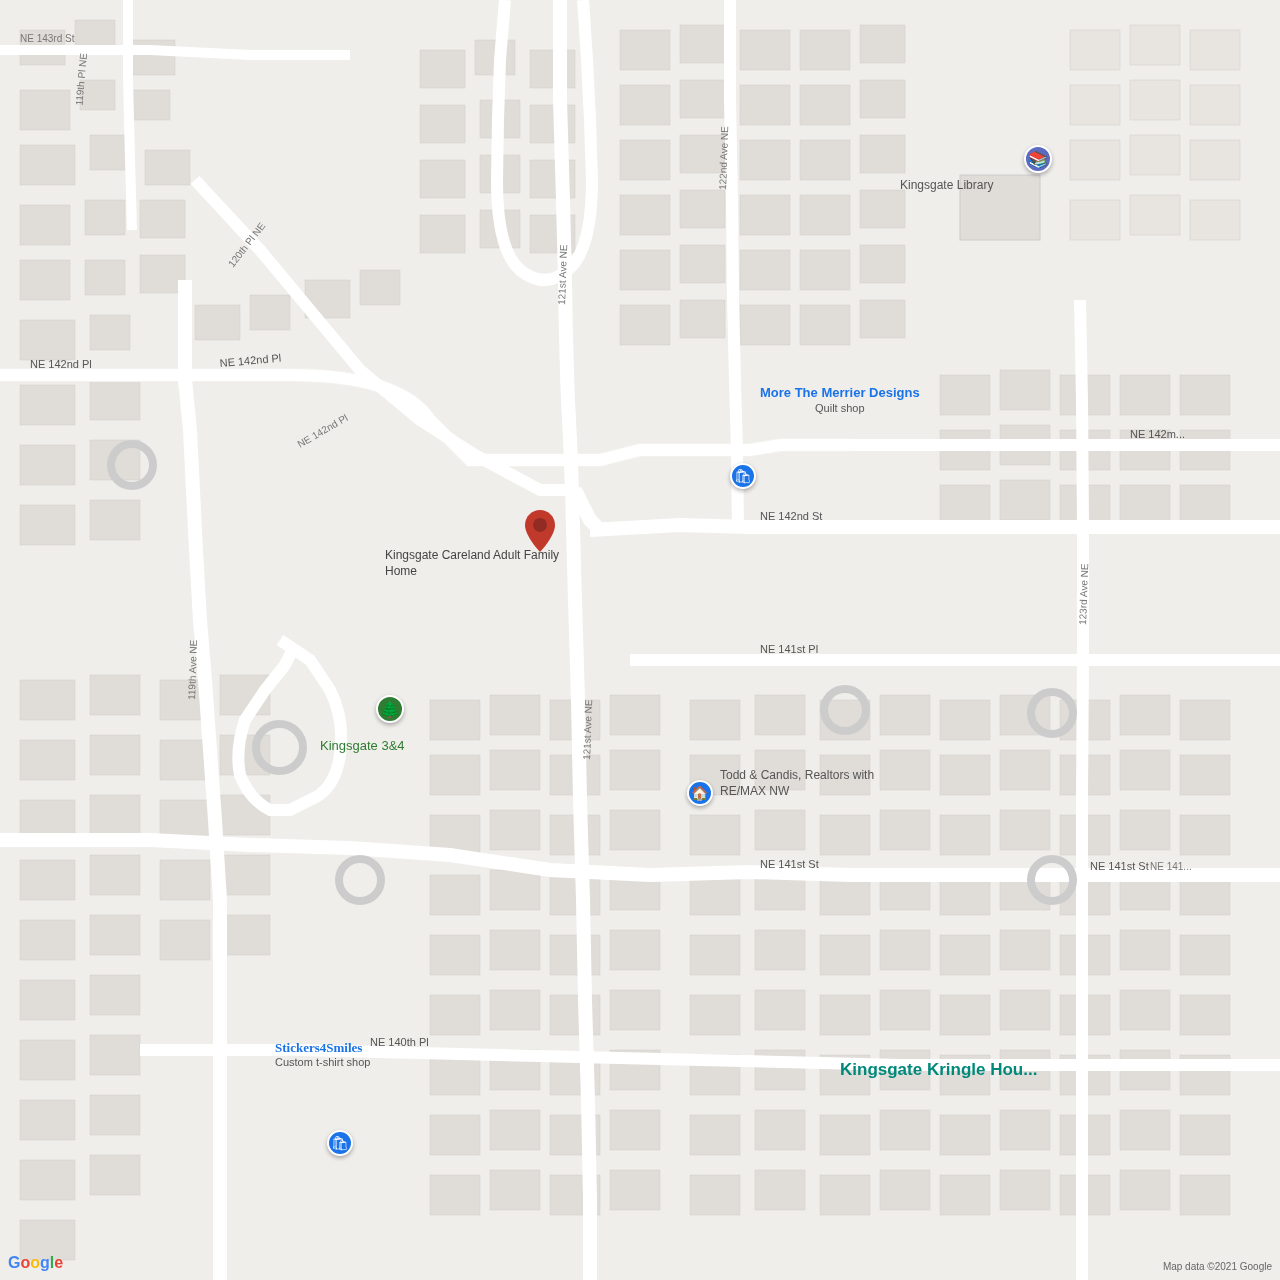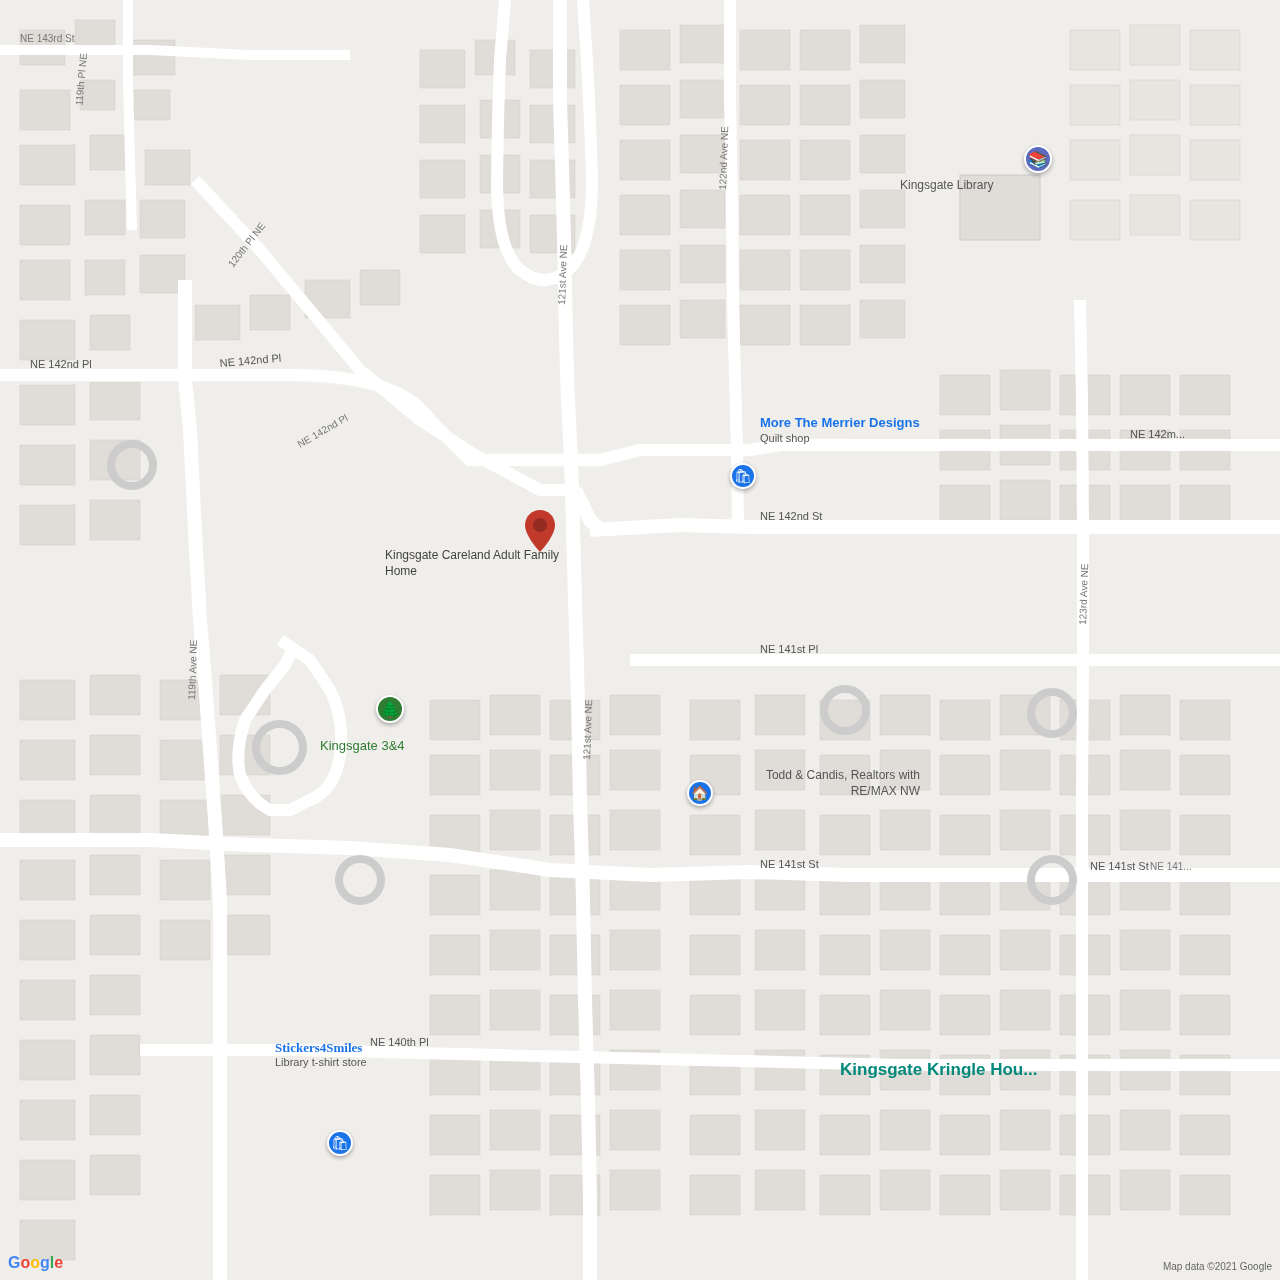--- a/index.html
+++ b/index.html
@@ -422,21 +422,21 @@
   <div style="position:absolute; left:1038px; top:145px; transform:translateX(-50%)">
     <div class="marker-library" style="width:28px;height:28px;background:#5c6bc0;border-radius:50%;display:flex;align-items:center;justify-content:center;color:white;font-size:16px;border:2px solid white;box-shadow:0 2px 4px rgba(0,0,0,0.3);">📚</div>
   </div>
   <div style="position:absolute; left:890px; top:178px; text-align:left;margin-left:10px;">
     <div style="font-size:12px; color:#555; font-family:Arial; font-weight:500;">Kingsgate Library</div>
   </div>
 
   <div style="position:absolute; left:743px; top:463px; transform:translateX(-50%)">
     <div class="marker-blue-shopping" style="width:26px;height:26px;background:#1a73e8;border-radius:50%;display:flex;align-items:center;justify-content:center;color:white;font-size:14px;border:2px solid white;box-shadow:0 2px 4px rgba(0,0,0,0.3);">🛍</div>
   </div>
-  <div style="position:absolute; left:760px; top:415px; text-align:left;">
+  <div style="position:absolute; left:760px; top:385px; text-align:center;">
     <div style="font-size:13px; color:#1a73e8; font-family:Arial; font-weight:600; line-height:1.3;">More The Merrier Designs</div>
     <div style="font-size:11px; color:#555; font-family:Arial;">Quilt shop</div>
   </div>
 
   <div style="position:absolute; left:540px; top:510px; transform:translateX(-50%)">
     <svg width="30" height="42" viewBox="0 0 30 42">
       <path d="M15 0 C6.7 0 0 6.7 0 15 C0 26.3 15 42 15 42 C15 42 30 26.3 30 15 C30 6.7 23.3 0 15 0Z" fill="#c0392b"></path>
       <circle cx="15" cy="15" r="7" fill="#922b21"></circle>
     </svg>
   </div>
@@ -447,30 +447,30 @@
   <div style="position:absolute; left:390px; top:695px; transform:translateX(-50%)">
     <div style="width:28px;height:28px;background:#2e7d32;border-radius:50%;display:flex;align-items:center;justify-content:center;color:white;font-size:16px;border:2px solid white;box-shadow:0 2px 4px rgba(0,0,0,0.3);">🌲</div>
   </div>
   <div style="position:absolute; left:320px; top:738px; text-align:left;">
     <div style="font-size:13px; color:#2e7d32; font-family:Arial; font-weight:400;">Kingsgate 3&amp;4</div>
   </div>
 
   <div style="position:absolute; left:700px; top:780px; transform:translateX(-50%)">
     <div style="width:26px;height:26px;background:#1a73e8;border-radius:50%;display:flex;align-items:center;justify-content:center;color:white;font-size:14px;border:2px solid white;box-shadow:0 2px 4px rgba(0,0,0,0.3);">🏠</div>
   </div>
-  <div style="position:absolute; left:720px; top:768px; text-align:right; max-width:200px;">
+  <div style="position:absolute; left:720px; top:768px; text-align:left; max-width:200px;">
     <div style="font-size:12px; color:#555; font-family:Arial; font-weight:500; line-height:1.3;">Todd &amp; Candis, Realtors with RE/MAX NW</div>
   </div>
 
   <div style="position:absolute; left:340px; top:1130px; transform:translateX(-50%)">
     <div style="width:26px;height:26px;background:#1a73e8;border-radius:50%;display:flex;align-items:center;justify-content:center;color:white;font-size:14px;border:2px solid white;box-shadow:0 2px 4px rgba(0,0,0,0.3);">🛍</div>
   </div>
   <div style="position:absolute; left:275px; top:1040px; text-align:left;">
     <div style="font-size:13px; color:#1a73e8; font-family:Liberation Serif, serif; font-weight:600;">Stickers4Smiles</div>
-    <div style="font-size:11px; color:#555; font-family:Arial;">Library t-shirt store</div>
+    <div style="font-size:11px; color:#555; font-family:Arial;">Custom t-shirt shop</div>
   </div>
 
   <div style="position:absolute; left:840px; top:1060px; text-align:left;">
     <div style="font-size:17px; color:#00897b; font-family:Arial; font-weight:600;">Kingsgate Kringle Hou...</div>
   </div>
 
   <div class="google-logo">
     <span class="g">G</span><span class="o1">o</span><span class="o2">o</span><span class="g2">g</span><span class="l">l</span><span class="e">e</span>
   </div>
 

